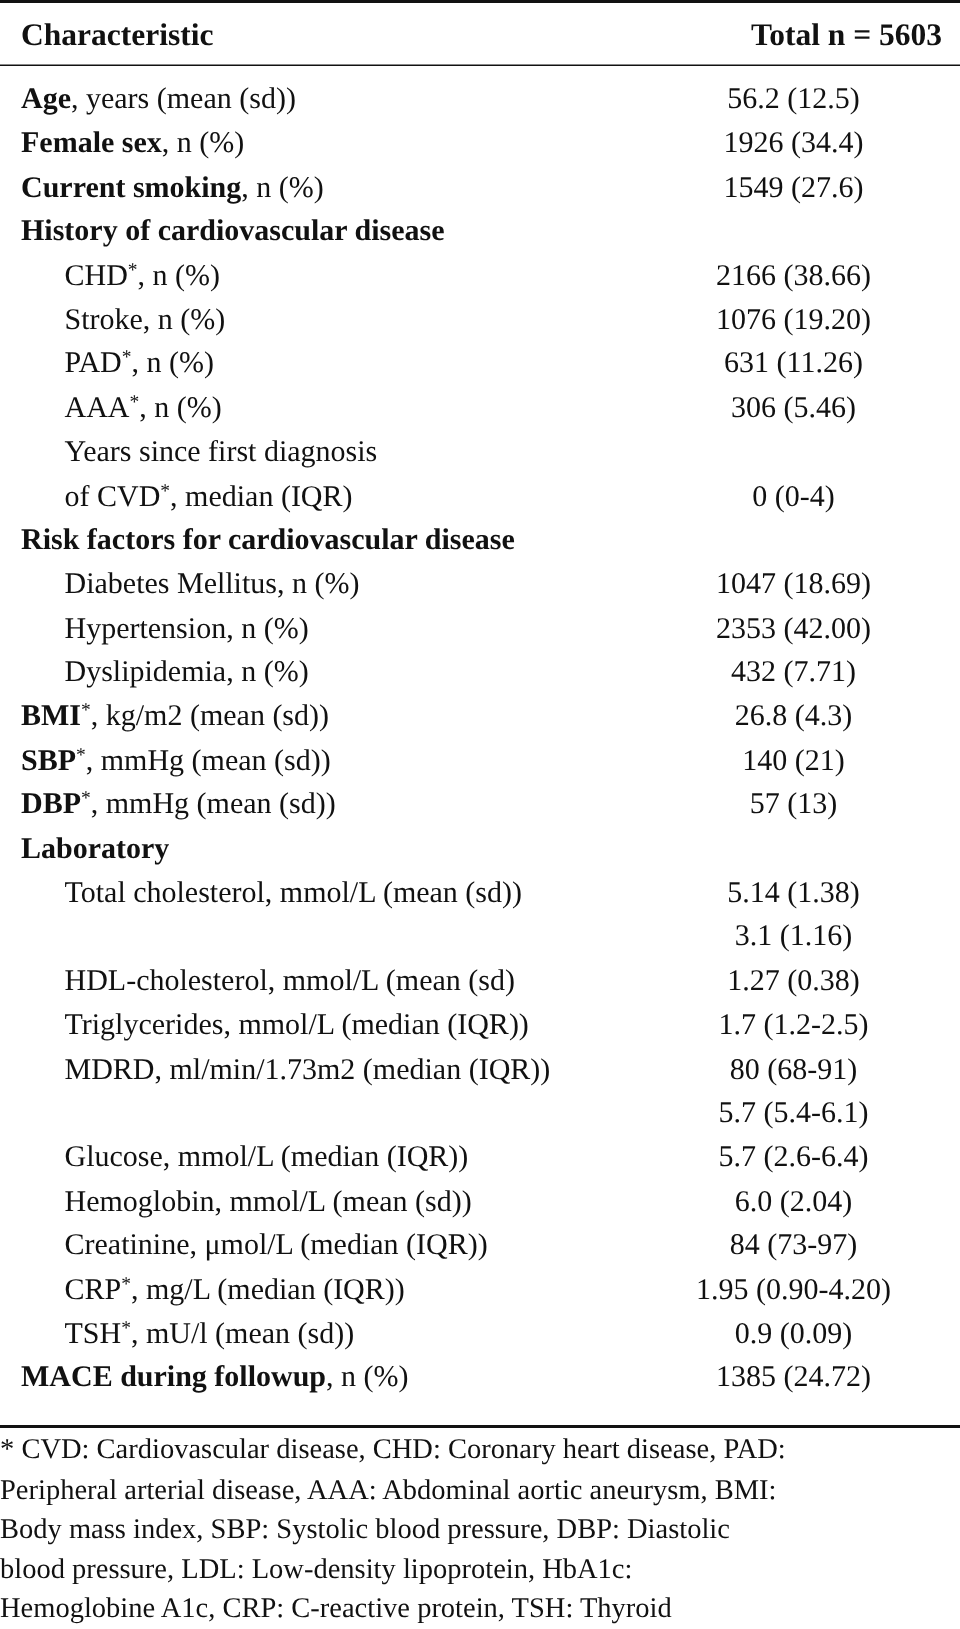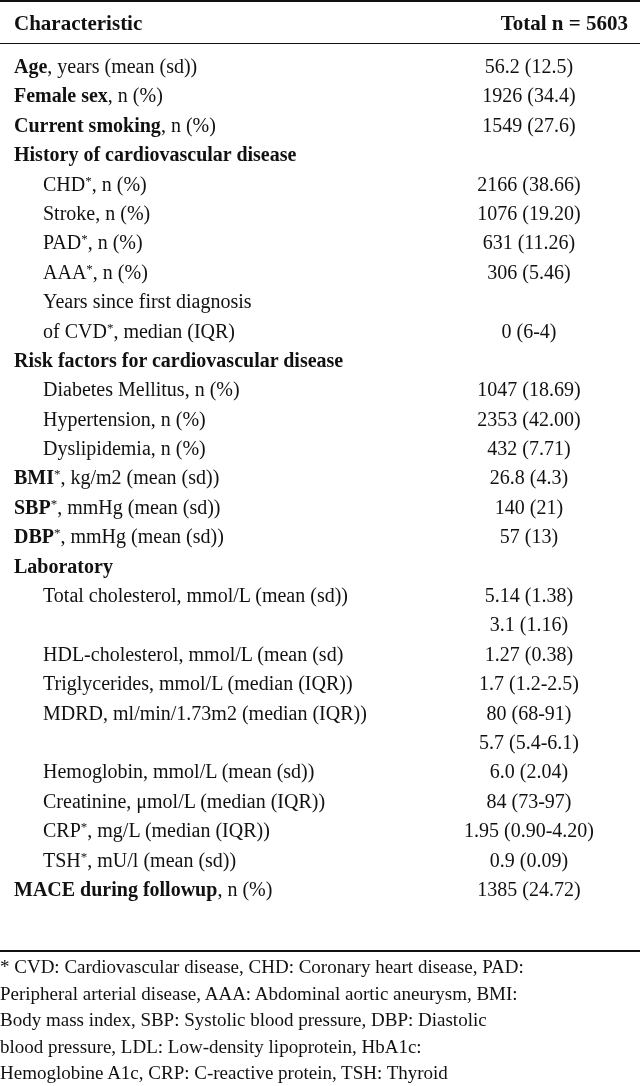--- a/index.html
+++ b/index.html
@@ -78,21 +78,21 @@
       </div>
       <div class="row indent">
         <span class="label"><span>AAA</span><sup class="ast">*</sup><span>, n (%)</span></span>
         <span class="value">306 (5.46)</span>
       </div>
       <div class="row indent">
         <span class="label"><span>Years since first diagnosis</span><span></span></span>
       </div>
       <div class="row indent">
         <span class="label"><span>of CVD</span><sup class="ast">*</sup><span>, median (IQR)</span></span>
-        <span class="value">0 (6-4)</span>
+        <span class="value">0 (0-4)</span>
       </div>
       <div class="row section">
         <span class="label">Risk factors for cardiovascular disease</span>
       </div>
       <div class="row indent">
         <span class="label"><span>Diabetes Mellitus</span><span>, n (%)</span></span>
         <span class="value">1047 (18.69)</span>
       </div>
       <div class="row indent">
         <span class="label"><span>Hypertension</span><span>, n (%)</span></span>
@@ -133,20 +133,24 @@
         <span class="value">1.7 (1.2-2.5)</span>
       </div>
       <div class="row indent">
         <span class="label"><span>MDRD</span><span>, ml/min/1.73m2 (median (IQR))</span></span>
         <span class="value">80 (68-91)</span>
       </div>
       <div class="row indent">
         <span class="value">5.7 (5.4-6.1)</span>
       </div>
       <div class="row indent">
+        <span class="label"><span>Glucose</span><span>, mmol/L (median (IQR))</span></span>
+        <span class="value">5.7 (2.6-6.4)</span>
+      </div>
+      <div class="row indent">
         <span class="label"><span>Hemoglobin</span><span>, mmol/L (mean (sd))</span></span>
         <span class="value">6.0 (2.04)</span>
       </div>
       <div class="row indent">
         <span class="label"><span>Creatinine</span><span>, μmol/L (median (IQR))</span></span>
         <span class="value">84 (73-97)</span>
       </div>
       <div class="row indent">
         <span class="label"><span>CRP</span><sup class="ast">*</sup><span>, mg/L (median (IQR))</span></span>
         <span class="value">1.95 (0.90-4.20)</span>

